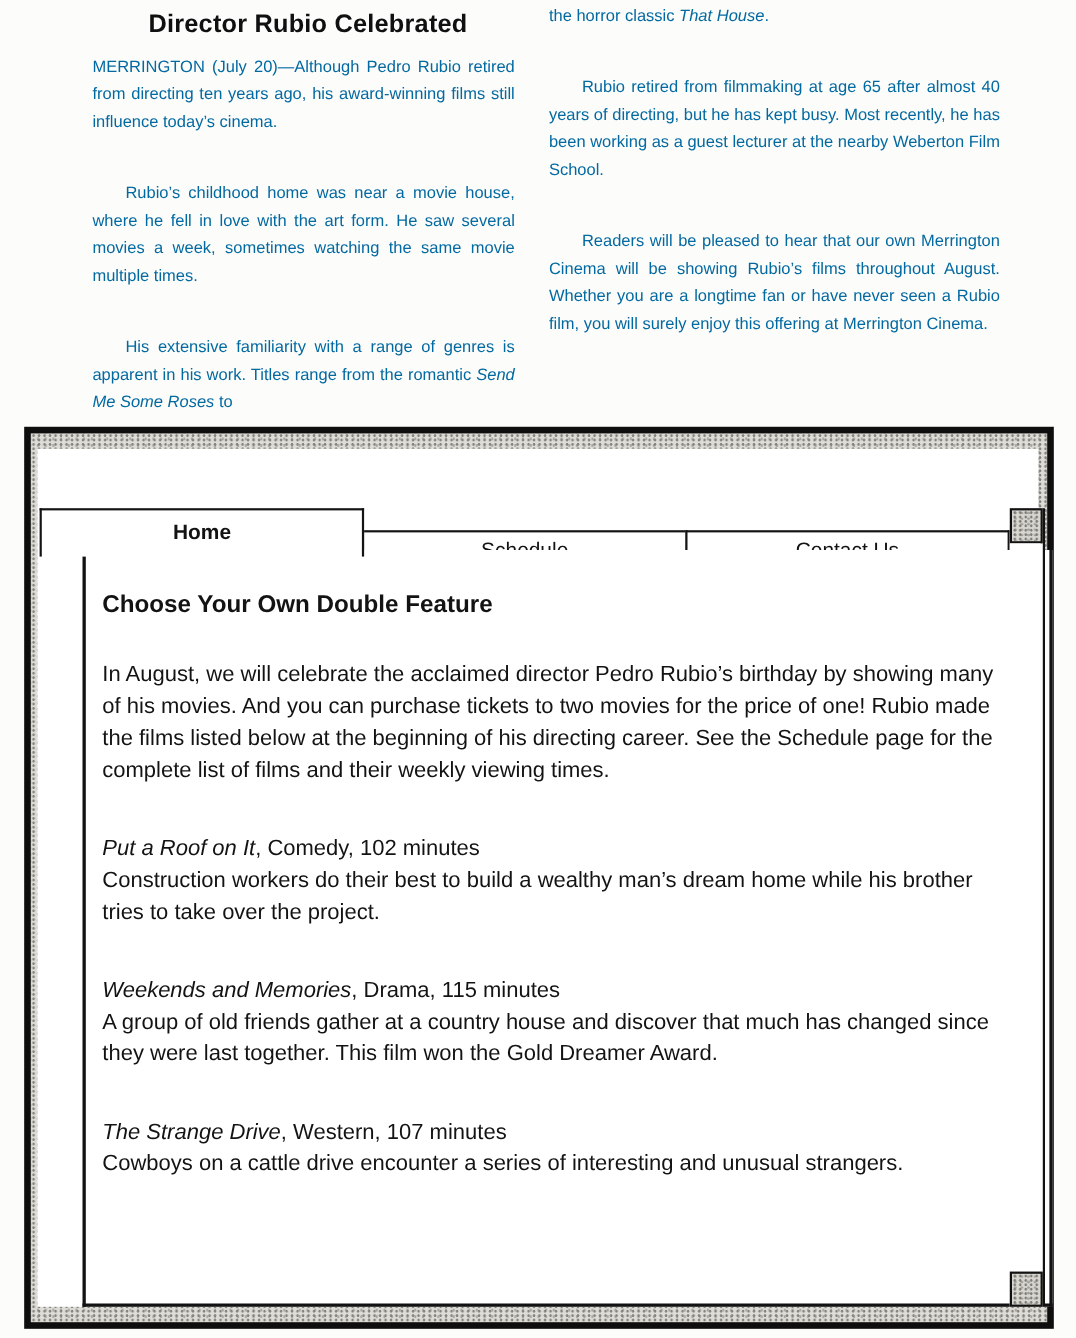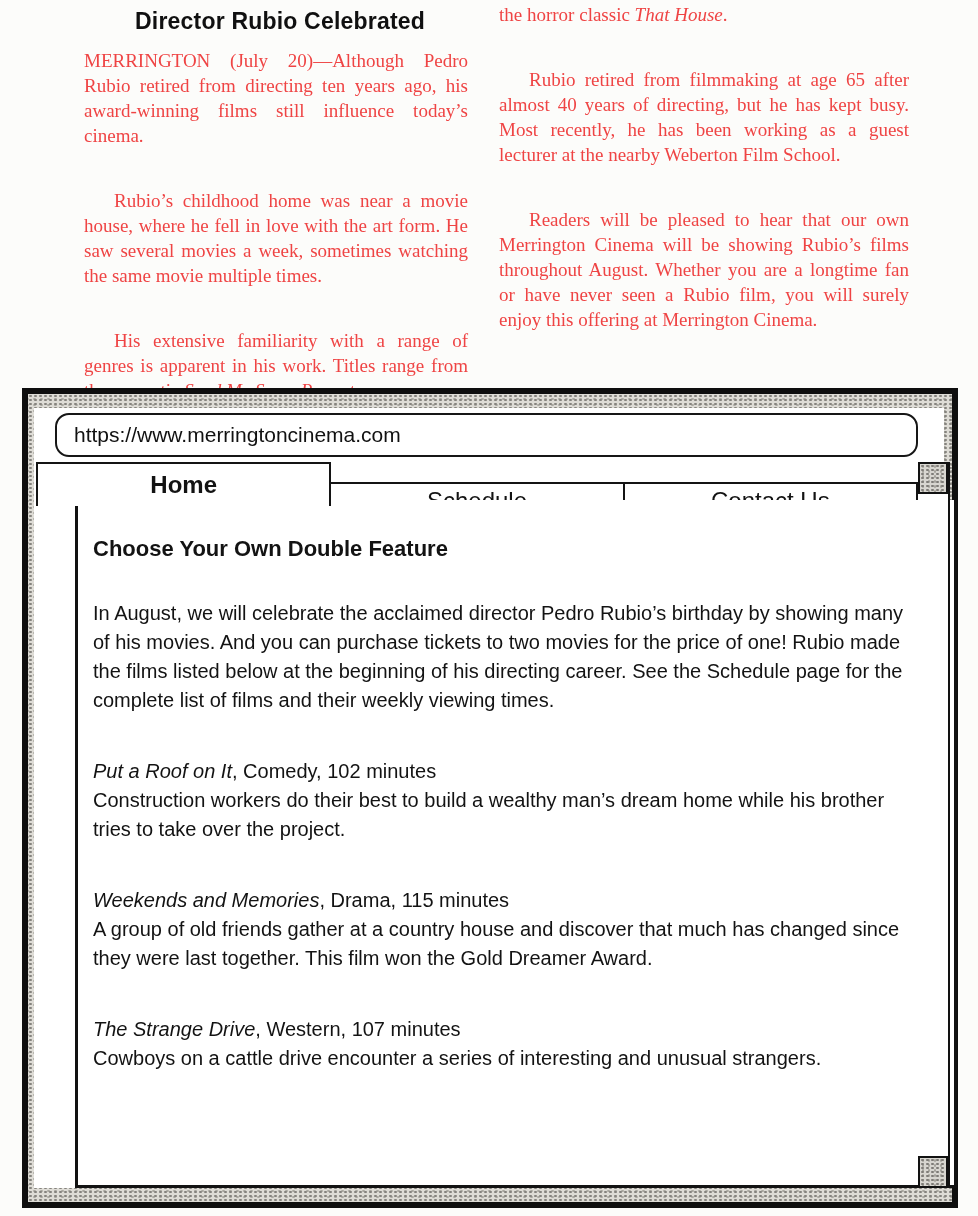--- a/index.html
+++ b/index.html
@@ -16,23 +16,23 @@
   
   .article-title {
     position: absolute; left: 85px; top: 8px; width: 390px;
     text-align: center;
     font-family: "Liberation Sans", sans-serif;
     font-weight: bold; font-size: 23px; color: #101010;
     letter-spacing: 0.2px;
   }
   .col {
     position: absolute;
-    font-family: Liberation Serif, serif;
-    font-size: 19px; line-height: 25px;
-    text-align: justify; color: #ef4444;
+    font-family: Liberation Sans, sans-serif;
+    font-size: 15px; line-height: 25px;
+    text-align: justify; color: #0369a1;
   }
   .col-left  { left: 84px;  top: 48px; width: 384px; }
   .col-right { left: 499px; top: 2px;  width: 410px; }
   .col p { margin: 0; }
   .col p.indent { text-indent: 30px; margin-top: 40px; }
 
   
   .window {
     position: absolute; left: 22px; top: 388px;
     width: 936px; height: 820px;
@@ -67,21 +67,21 @@
     display: flex;
   }
   .tab {
     flex: 1 1 0;
     box-sizing: border-box;
     height: 38px;
     border: 2px solid #141414;
     border-bottom: 3px solid #111;
     background: #fff;
     display: flex; align-items: center; justify-content: center;
-    font-size: 24px; color: #131313;
+    font-size: 19px; color: #131313;
   }
   .tab + .tab { margin-left: -2px; margin-top: 20px; }
   .tab.active {
     height: 44px;
     border-bottom: none;
     font-weight: bold;
     z-index: 3;
   }
   .content-panel {
     position: absolute; left: 2px; top: 92px;
@@ -149,23 +149,20 @@
     <div class="col col-right">
       <p><span>the horror classic </span><i>That House</i><span>.</span></p>
       <p class="indent"><span>Rubio retired from filmmaking at age 65 after almost 40 years of directing, but he has kept busy. Most recently, he has been working as a guest lecturer at the nearby Weberton Film School.</span></p>
       <p class="indent"><span>Readers will be pleased to hear that our own Merrington Cinema will be showing Rubio’s films throughout August. Whether you are a longtime fan or have never seen a Rubio film, you will surely enjoy this offering at Merrington Cinema.</span></p>
     </div>
   </div>
 
   <div class="window">
     <div class="win-inner">
 
-      <div class="url-bar">
-        <span>https://www.merringtoncinema.com</span>
-      </div>
 
       <div class="tab-row">
         <div class="tab active">
           <span>Home</span>
         </div>
         <div class="tab">
           <span>Schedule</span>
         </div>
         <div class="tab">
           <span>Contact Us</span>

